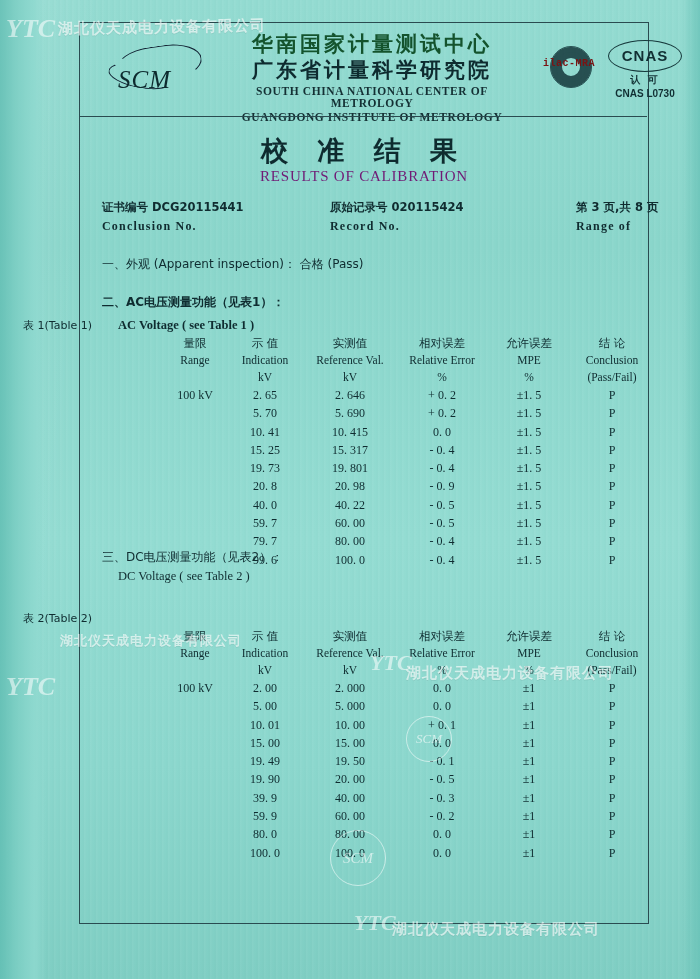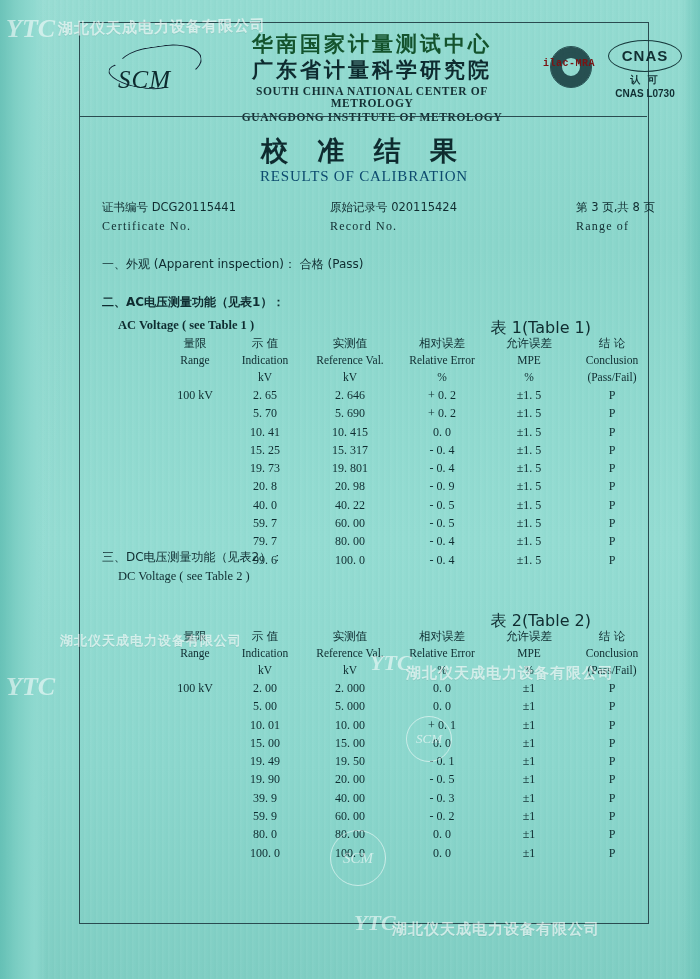--- a/index.html
+++ b/index.html
@@ -233,32 +233,33 @@
     color: #0e2b2f;
   }
   .doc-title-en {
     position: absolute;
     top: 168px;
     left: 0; right: 0;
     text-align: center;
     font-family: "Liberation Serif", serif;
     font-size: 15px;
     letter-spacing: .8px;
-    color: #0c4a6e;
+    color: #701a75;
   }
 
   
   .meta {
     position: absolute;
     top: 200px;
     left: 56px;
     width: 540px;
     height: 40px;
     font-size: 12px;
     color: #102c30;
+    font-weight: bold;
   }
   .meta .col { position: absolute; }
   .meta .cn {
     font-family: "DejaVu Sans", sans-serif;
     font-size: 11.5px;
     white-space: nowrap;
   }
   .meta .en {
     font-family: "Liberation Serif", serif;
     font-size: 12px;
@@ -289,23 +290,23 @@
     margin-left: 16px;
     margin-top: 3px;
     font-family: "Liberation Serif", serif;
     font-size: 12.5px;
   }
 
   .table-caption {
     position: absolute;
     width: 568px;
     left: -23px;
-    text-align: right;
-    font-family: "DejaVu Sans", sans-serif;
-    font-size: 16px;
+    text-align: left;
+    font-family: "DejaVu Sans", sans-serif;
+    font-size: 11px;
     color: #0f2c30;
   }
   .cap1 { top: 318px; }
   .cap2 { top: 611px; }
 
   table.data {
     position: absolute;
     border-collapse: collapse;
     color: #0f2c30;
   }
@@ -437,21 +438,21 @@
 
   <div class="doc-title-cn">校 准 结 果</div>
   <div class="doc-title-en">RESULTS OF CALIBRATION</div>
 
   <div class="meta">
     <div class="col meta-c1">
       <div class="cn">
         <span>证书编号</span>
         <span>DCG20115441</span>
       </div>
-      <div class="en">Certificate No.</div>
+      <div class="en">Conclusion No.</div>
     </div>
     <div class="col meta-c2">
       <div class="cn">
         <span>原始记录号</span>
         <span>020115424</span>
       </div>
       <div class="en">Record No.</div>
     </div>
     <div class="col meta-c3">
       <div class="cn">第 3 页,共 8 页</div>

